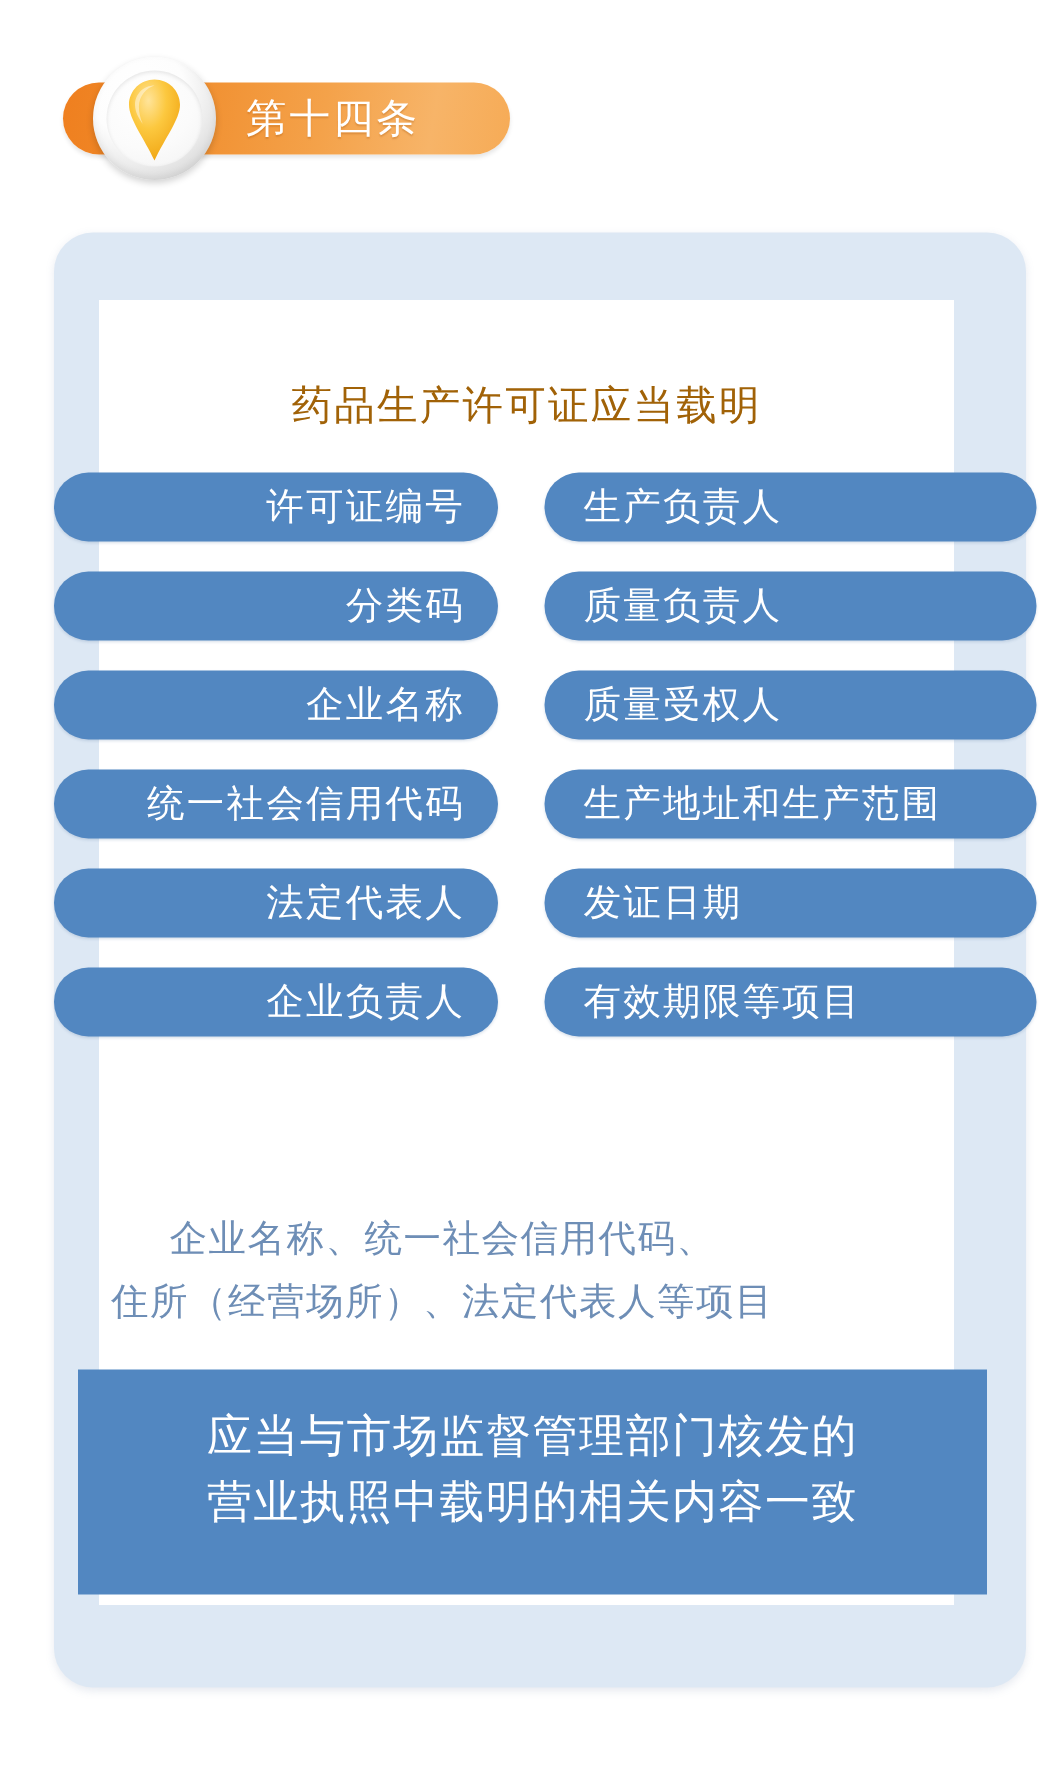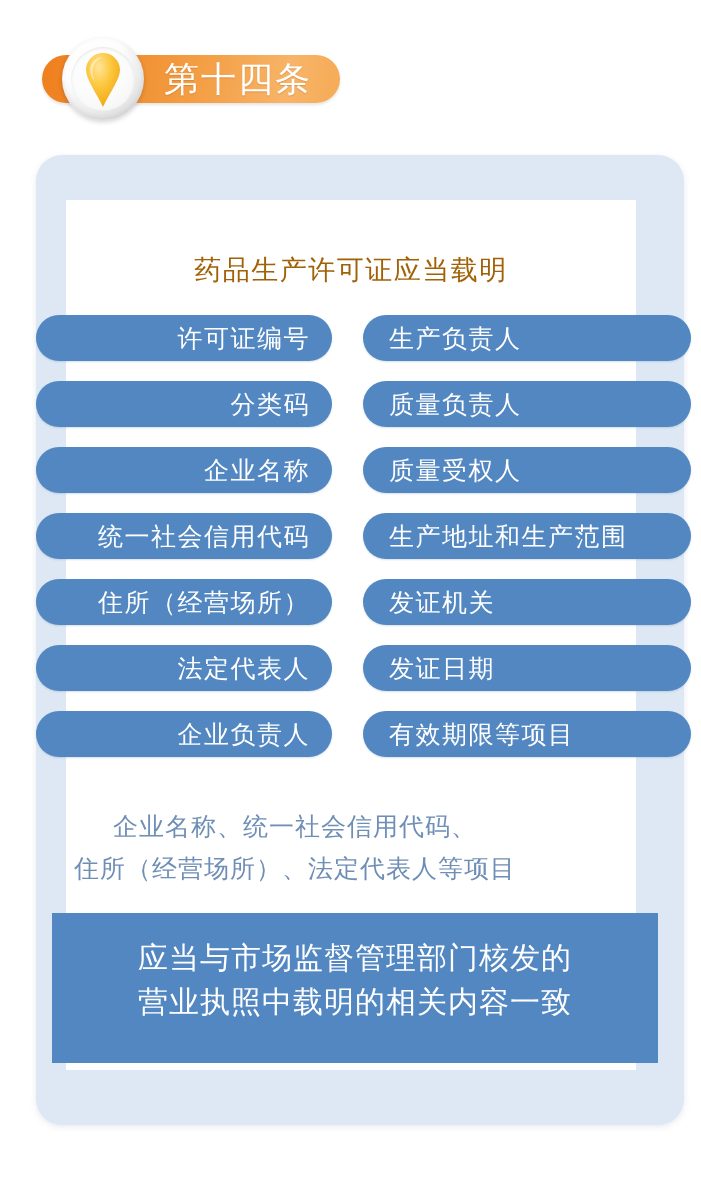--- a/index.html
+++ b/index.html
@@ -33,21 +33,21 @@
     background: linear-gradient(100deg, #ef7f1f 0%, #f08b2a 22%, #f4a24a 58%, #f7b468 82%, #f6ab56 100%);
     box-shadow: 0 2px 3px rgba(0,0,0,0.10);
   }
   .badge-label {
     position: absolute;
     left: 122px;
     top: 0;
     height: 48px;
     line-height: 48px;
     color: #ffffff;
-    font-size: 35px;
+    font-size: 27px;
     letter-spacing: 2px;
     font-weight: 500;
     white-space: nowrap;
     text-shadow: 0 1px 1px rgba(150,70,0,0.25);
   }
   .badge-orb {
     position: absolute;
     left: 20px;
     top: -17px;
     width: 82px;
@@ -219,24 +219,20 @@
   </div>
   <div class="pill-row">
     <div class="pill right">质量受权人</div>
     <div class="pill left">企业名称</div>
   </div>
   <div class="pill-row">
     <div class="pill left">统一社会信用代码</div>
     <div class="pill right">生产地址和生产范围</div>
   </div>
   <div class="pill-row">
-    <div class="pill left">住所（经营场所）</div>
-    <div class="pill right">发证机关</div>
-  </div>
-  <div class="pill-row">
     <div class="pill left">法定代表人</div>
     <div class="pill right">发证日期</div>
   </div>
   <div class="pill-row">
     <div class="pill left">企业负责人</div>
     <div class="pill right">有效期限等项目</div>
   </div>
 </div>
 
 <div class="footnote">

